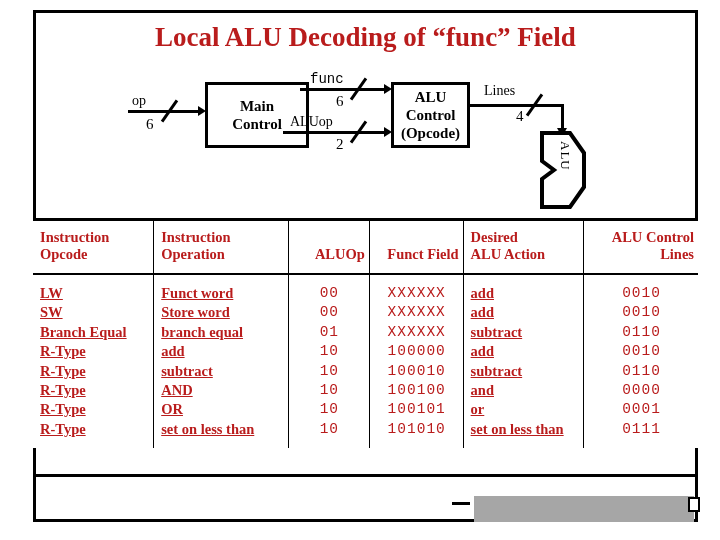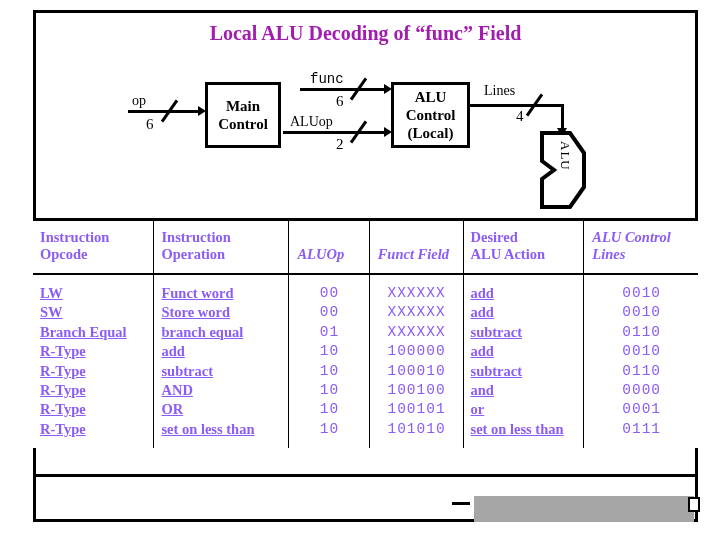--- a/index.html
+++ b/index.html
@@ -27,22 +27,22 @@
   }
   
   #slide-title {
     position: absolute;
     left: 33px;
     top: 22px;
     width: 665px;
     text-align: center;
     font-family: "Liberation Serif", serif;
     font-weight: bold;
-    font-size: 20px;
-    color: #a21caf;
+    font-size: 27px;
+    color: #b91c1c;
     letter-spacing: 0px;
     white-space: nowrap;
   }
 
   
   #diagram {
     position: absolute;
     left: 0;
     top: 0;
     width: 720px;
@@ -57,21 +57,21 @@
     flex-direction: column;
     align-items: center;
     justify-content: center;
     font-family: "Liberation Serif", serif;
     font-weight: bold;
     font-size: 15px;
     line-height: 18px;
     color: #000;
     text-align: center;
   }
-  #blk-main-control { left: 205px; top: 82px; width: 76px; height: 66px; }
+  #blk-main-control { left: 205px; top: 82px; width: 104px; height: 66px; }
   #blk-alu-control  { left: 391px; top: 82px; width: 79px; height: 66px; }
 
   .wire {
     position: absolute;
     background: #000;
   }
   .wire-h { height: 3px; }
   .wire-v { width: 3px; }
 
   
@@ -133,37 +133,37 @@
   #tbl-wrap {
     position: absolute;
     left: 33px;
     top: 218px;
     width: 665px;
   }
   table.alu-table {
     border-collapse: collapse;
     width: 665px;
     font-family: "Liberation Serif", serif;
-    color: #8b5cf6;
+    color: #b91c1c;
   }
   table.alu-table thead th {
     font-weight: bold;
     font-size: 14.5px;
     line-height: 17px;
     text-align: left;
     vertical-align: top;
     padding: 8px 6px 10px 7px;
     border-top: 3px solid #000;
     border-bottom: 2px solid #000;
     border-right: 1px solid #000;
     white-space: pre-line;
     background: #fff;
   }
   table.alu-table thead th:last-child { border-right: none; }
-  table.alu-table thead th.ctr { text-align: left; padding-left: 8px; padding-right: 4px; font-style: italic;}
+  table.alu-table thead th.ctr { text-align: right; padding-left: 8px; padding-right: 4px;}
   table.alu-table thead th.vbot { vertical-align: bottom; }
 
   table.alu-table tbody td {
     font-size: 14.5px;
     line-height: 19.4px;
     padding: 0 6px 0 7px;
     border-right: 1px solid #000;
     vertical-align: top;
     background: #fff;
   }
@@ -270,21 +270,21 @@
 
     <div class="wire wire-h" style="left:283px; top:131px; width:105px;"></div>
     <div class="arrow-r" style="left:384px; top:127px;"></div>
     <div class="slash" style="left:357px; top:119px;"></div>
     <div class="wlabel" style="left:290px; top:114px;">ALUop</div>
     <div class="wlabel num" style="left:336px; top:136px;">2</div>
 
     <div class="blk" id="blk-alu-control">
       <span>ALU</span>
       <span>Control</span>
-      <span>(Local)</span>
+      <span>(Opcode)</span>
     </div>
 
     <div class="wire wire-h" style="left:468px; top:104px; width:96px;"></div>
     <div class="wire wire-v" style="left:561px; top:104px; height:28px;"></div>
     <div class="arrow-d" style="left:557px; top:128px;"></div>
     <div class="slash" style="left:533px; top:92px;"></div>
     <div class="wlabel" style="left:484px; top:83px;">Lines</div>
     <div class="wlabel num" style="left:516px; top:108px;">4</div>
 
     <svg id="alu-shape" viewBox="0 0 46 78">

